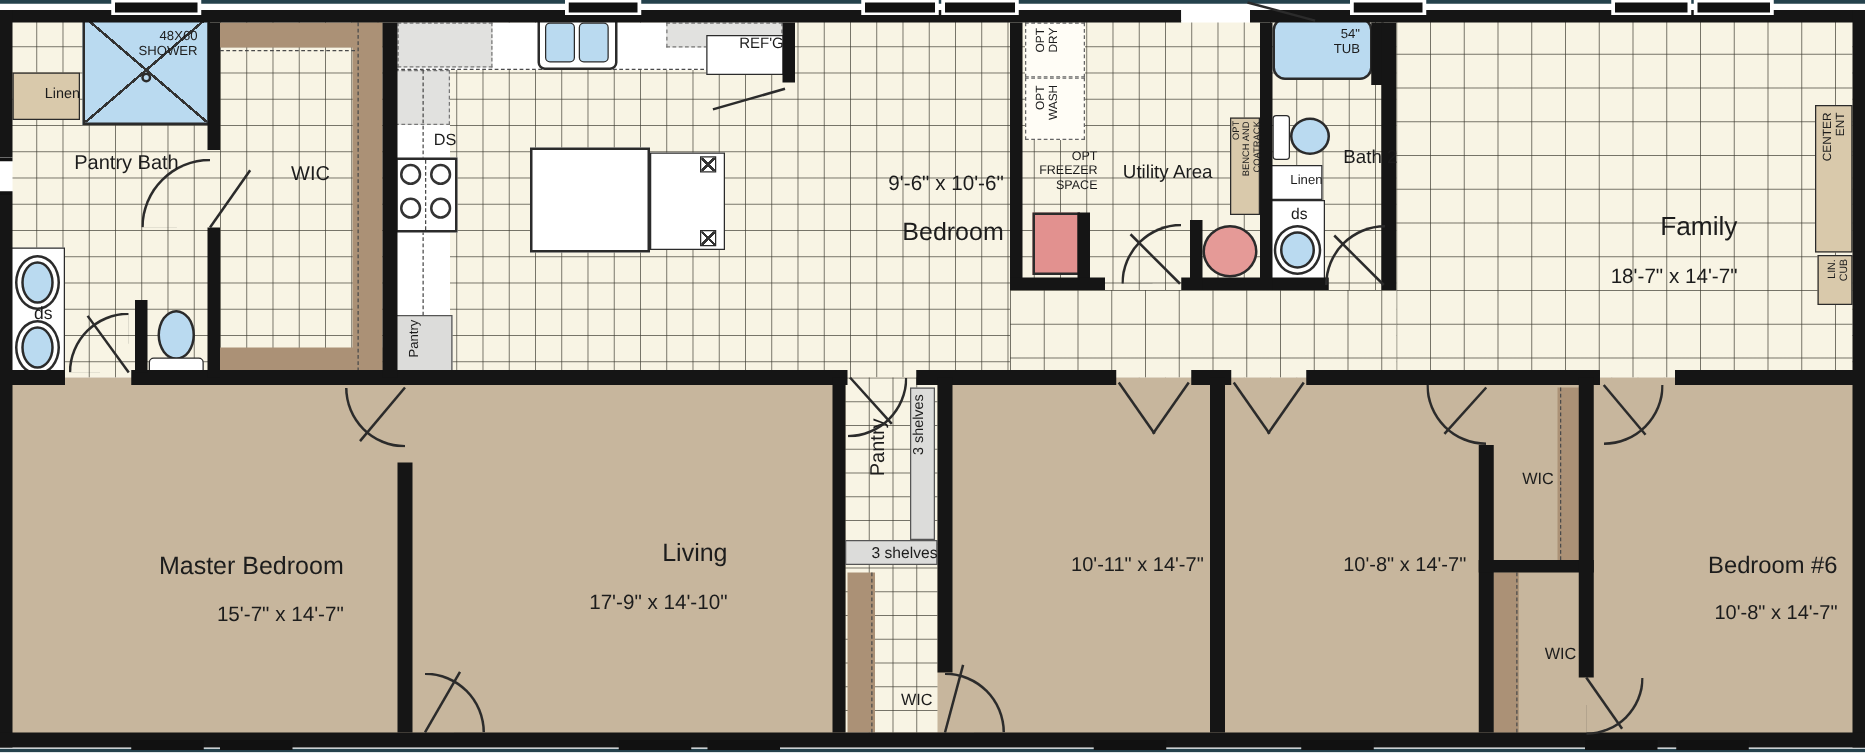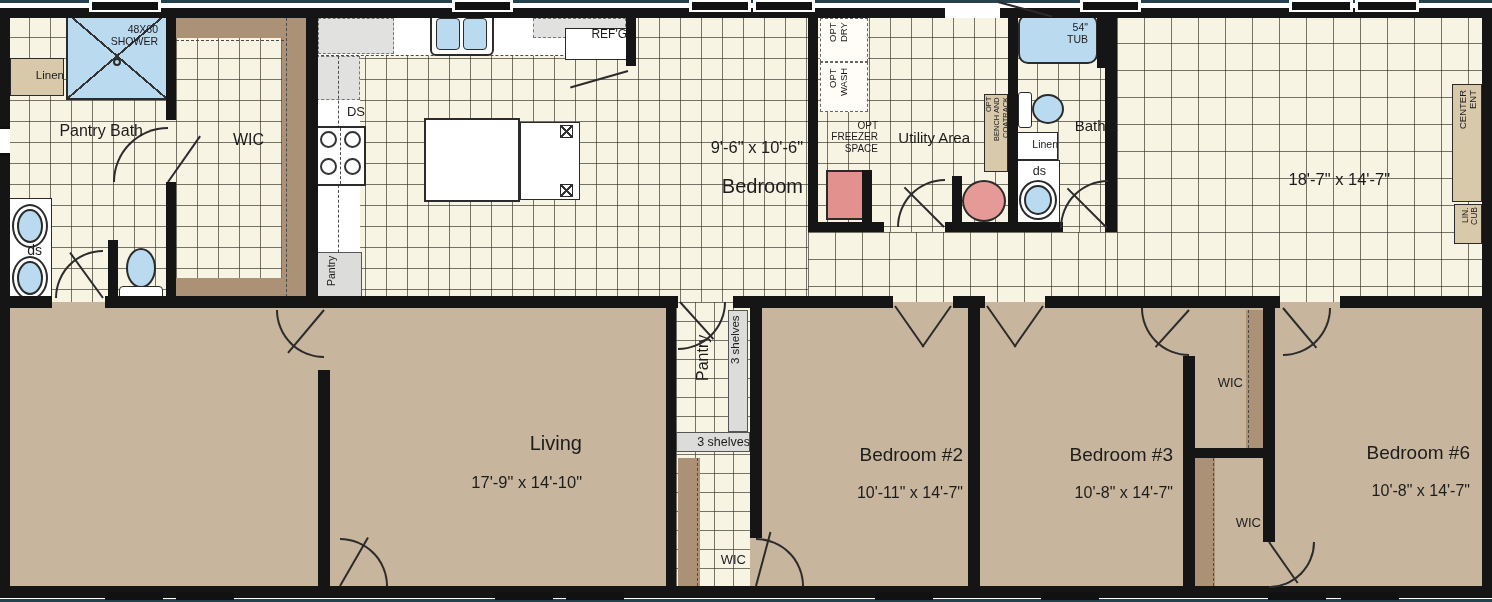--- a/index.html
+++ b/index.html
@@ -245,32 +245,35 @@
 
   <div class="lbl" style="left:55px;top:122px;width:88px;font-size:16px">Pantry Bath</div>
   <div class="lbl" style="left:200px;top:131px;width:64px;font-size:16px">WIC</div>
   <div class="lbl" style="left:623px;top:120px;width:180px">
     <div class="rsize">9'-6" x 10'-6"</div>
     <div class="rname">Bedroom</div>
   </div>
   <div class="lbl" style="left:852px;top:130px;width:118px;font-size:15px">Utility Area</div>
   <div class="lbl" style="left:1038px;top:118px;width:80px;font-size:15px">Bath 2</div>
   <div class="lbl" style="left:1215px;top:152px;width:175px">
+    <div class="rname" style="font-size:21px">Family</div>
     <div class="rsize">18'-7" x 14'-7"</div>
+  </div>
+  <div class="lbl" style="left:40px;top:424px;width:235px">
+    <div class="rname">Master Bedroom</div>
+    <div class="rsize">15'-7" x 14'-7"</div>
   </div>
   <div class="lbl" style="left:392px;top:414px;width:190px">
     <div class="rname">Living</div>
     <div class="rsize">17'-9" x 14'-10"</div>
   </div>
   <div class="lbl" style="left:768px;top:426px;width:195px">
-    <div class="rname" style="font-size:19px">Bedroom #2</div>
     <div class="rsize" style="font-size:16px">10'-11" x 14'-7"</div>
   </div>
   <div class="lbl" style="left:978px;top:426px;width:195px">
-    <div class="rname" style="font-size:19px">Bedroom #3</div>
     <div class="rsize" style="font-size:16px">10'-8" x 14'-7"</div>
   </div>
   <div class="lbl" style="left:1275px;top:424px;width:195px">
     <div class="rname" style="font-size:19px">Bedroom #6</div>
     <div class="rsize" style="font-size:16px">10'-8" x 14'-7"</div>
   </div>
 
 </div>
 
 </body></html>

